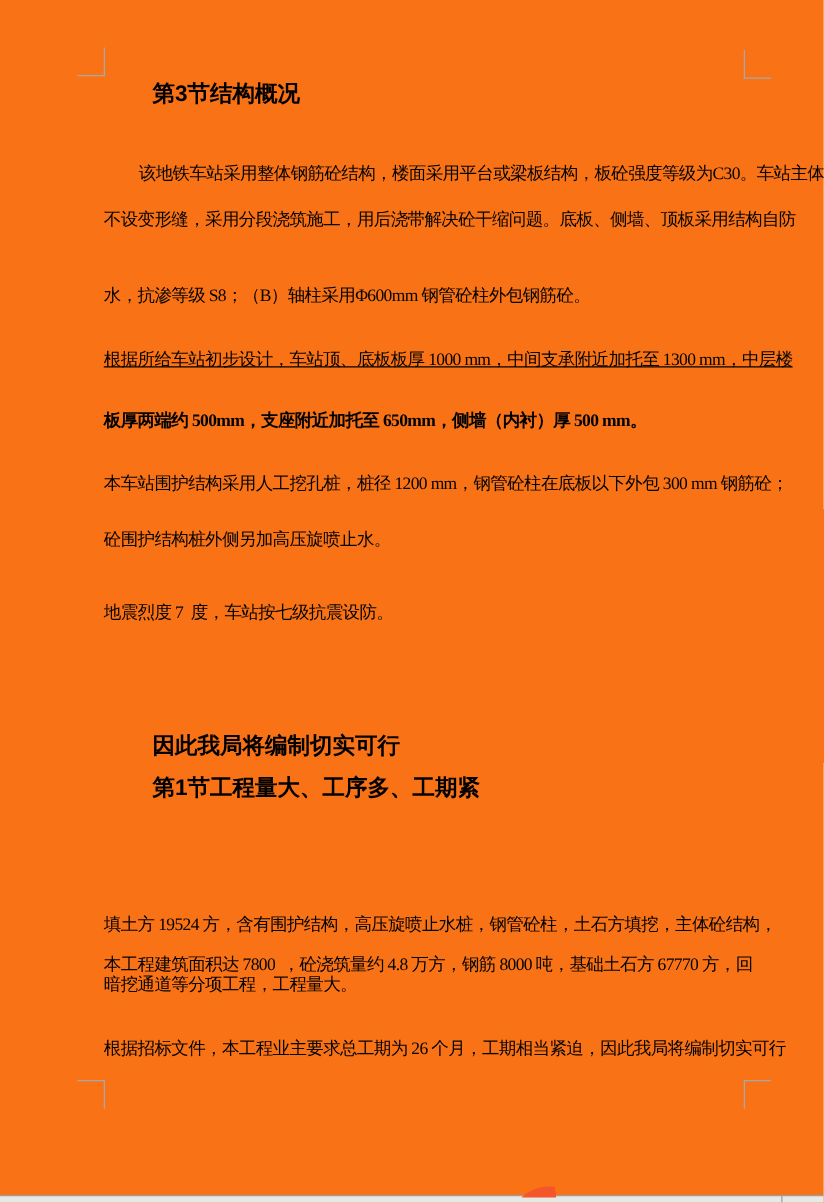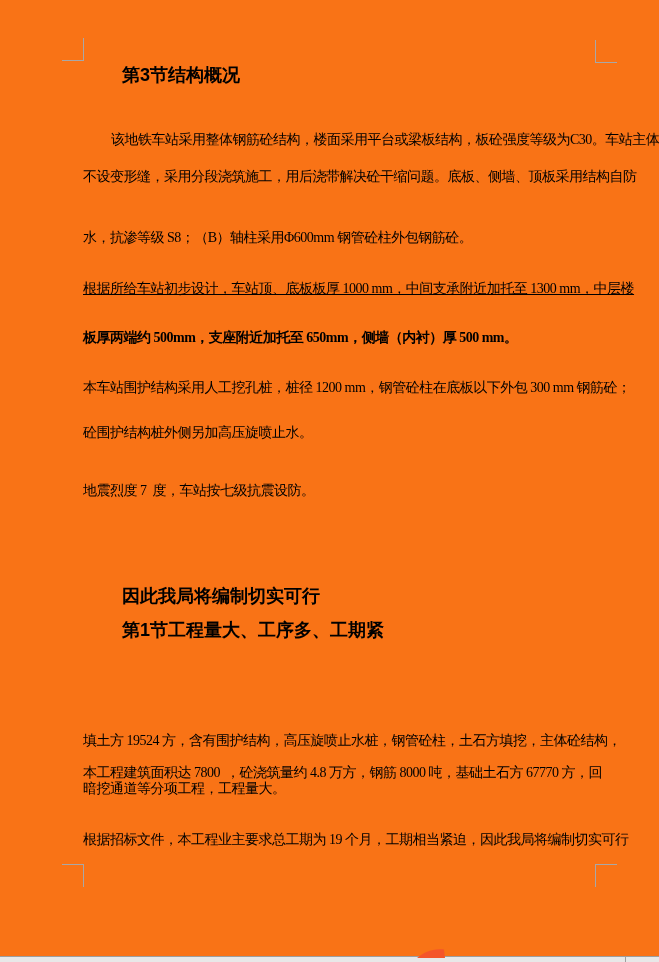--- a/index.html
+++ b/index.html
@@ -56,21 +56,21 @@
       <div class="bodyline" style="top: 280px; color: rgb(0, 0, 0); text-decoration: underline;">根据所给车站初步设计，车站顶、底板板厚 1000 mm，中间支承附近加托至 1300 mm，中层楼</div>
       <div class="bodyline" style="top: 329px; color: rgb(0, 0, 0); font-weight: bold;">板厚两端约 500mm，支座附近加托至 650mm，侧墙（内衬）厚 500 mm。</div>
       <div class="bodyline" style="top: 379px; color: rgb(0, 0, 0);">本车站围护结构采用人工挖孔桩，桩径 1200 mm，钢管砼柱在底板以下外包 300 mm 钢筋砼；</div>
       <div class="bodyline" style="top: 424px; color: rgb(0, 0, 0);">砼围护结构桩外侧另加高压旋喷止水。</div>
       <div class="bodyline" style="top: 482px; color: rgb(0, 0, 0);">地震烈度 7  度，车站按七级抗震设防。</div>
       <div class="heading" style="top: 585px; left: 122px; color: rgb(0, 0, 0);">因此我局将编制切实可行</div>
       <div class="heading" style="top: 619px; left: 122px; color: rgb(0, 0, 0);">第1节工程量大、工序多、工期紧</div>
       <div class="bodyline" style="top: 724px; color: rgb(0, 0, 0); margin-top: 40px;">本工程建筑面积达 7800  ，砼浇筑量约 4.8 万方，钢筋 8000 吨，基础土石方 67770 方，回</div>
       <div class="bodyline" style="top: 732px; color: rgb(0, 0, 0);">填土方 19524 方，含有围护结构，高压旋喷止水桩，钢管砼柱，土石方填挖，主体砼结构，</div>
       <div class="bodyline" style="top: 780px; color: rgb(0, 0, 0);">暗挖通道等分项工程，工程量大。</div>
-      <div class="bodyline" style="top: 831px; color: rgb(0, 0, 0);">根据招标文件，本工程业主要求总工期为 19 个月，工期相当紧迫，因此我局将编制切实可行</div>
+      <div class="bodyline" style="top: 831px; color: rgb(0, 0, 0);">根据招标文件，本工程业主要求总工期为 26 个月，工期相当紧迫，因此我局将编制切实可行</div>
     </div>
 
   <div class="page-gap"></div>
   <div class="next-page-edge"></div>
   <svg class="swoosh" viewBox="0 0 28 11" style="color: rgb(244, 85, 42);">
     <path d="M0,10 C7,4 16,0 27,1.5 L28,10 Z" fill="currentColor"></path>
   </svg>
 
 </div>
 

